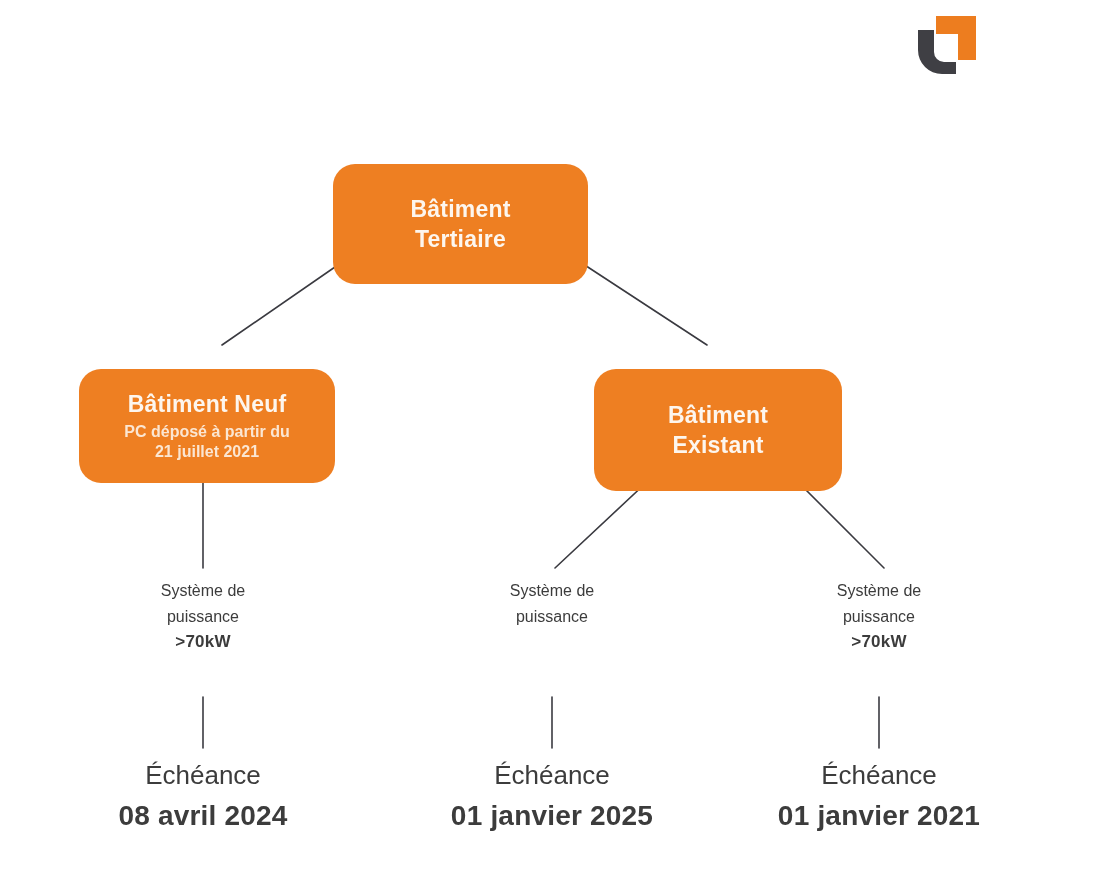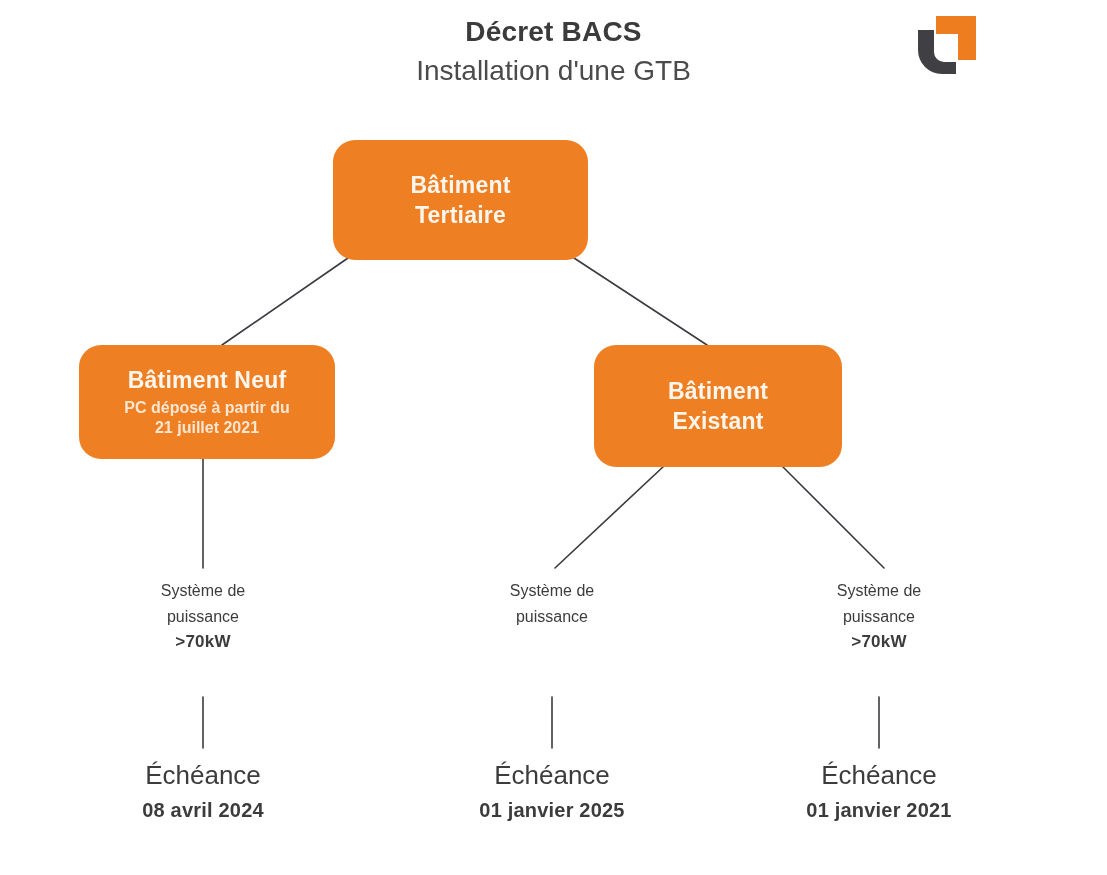--- a/index.html
+++ b/index.html
@@ -66,20 +66,21 @@
   .node {
     position: absolute;
     background: #ee7f22;
     border-radius: 22px;
     display: flex;
     flex-direction: column;
     align-items: center;
     justify-content: center;
     box-sizing: border-box;
     text-align: center;
+    margin-top: 24px;
   }
   .node-title {
     color: #fdf6ee;
     font-weight: bold;
     font-size: 23px;
     line-height: 1.32;
     letter-spacing: 0.2px;
   }
   .node-sub {
     color: #fbe6d2;
@@ -122,21 +123,21 @@
     width: 260px;
     text-align: center;
     color: #3c3c3c;
   }
   .deadline-label {
     font-size: 26px;
     font-weight: 400;
     line-height: 1.5;
   }
   .deadline-date {
-    font-size: 20px;
+    font-size: 28px;
     font-weight: bold;
     line-height: 1.5;
     letter-spacing: 0.2px;
   }
 
   #deadline-1 { left: 73px;  top: 756px; }
   #deadline-2 { left: 422px; top: 756px; }
   #deadline-3 { left: 749px; top: 756px; }
 </style>
 </head>
@@ -150,24 +151,20 @@
       <line x1="574" y1="258" x2="707" y2="345"></line>
       <line x1="203" y1="459" x2="203" y2="568"></line>
       <line x1="664" y1="466" x2="555" y2="568"></line>
       <line x1="782" y1="466" x2="884" y2="568"></line>
       <line x1="203" y1="697" x2="203" y2="748"></line>
       <line x1="552" y1="697" x2="552" y2="748"></line>
       <line x1="879" y1="697" x2="879" y2="748"></line>
     </g>
   </svg>
 
-  <div class="header">
-    <div class="title-main">Décret BACS</div>
-    <div class="title-sub">Installation d'une GTB</div>
-  </div>
 
   <div class="logo">
     <svg viewBox="0 0 72 66" width="72" height="66">
       <path fill="#ED7D1F" d="M28 4 H68 V48 H50 V22 H28 Z"></path>
       <path fill="#3F3F44" d="M10 18 H26 V40 a10 10 0 0 0 10 10 H48 V62 H34 A24 24 0 0 1 10 38 Z"></path>
     </svg>
   </div>
 
   <div class="node" id="node-root">
     <div class="node-title">Bâtiment</div>

